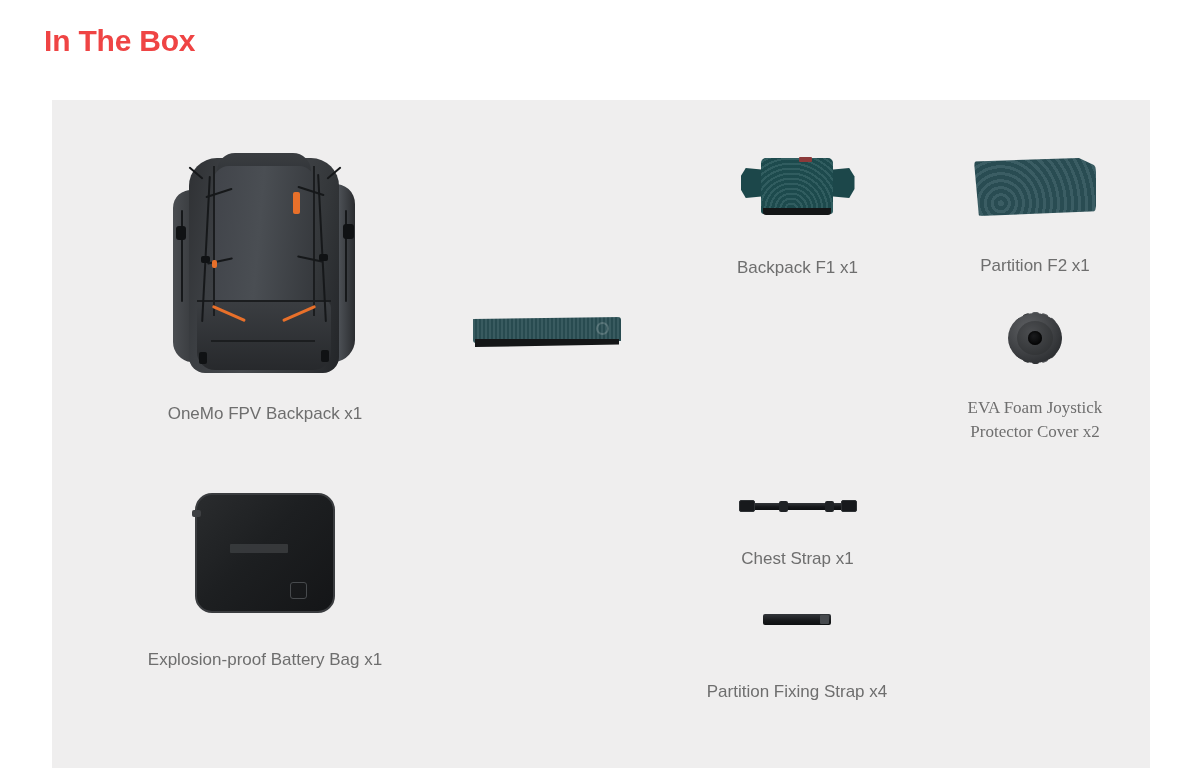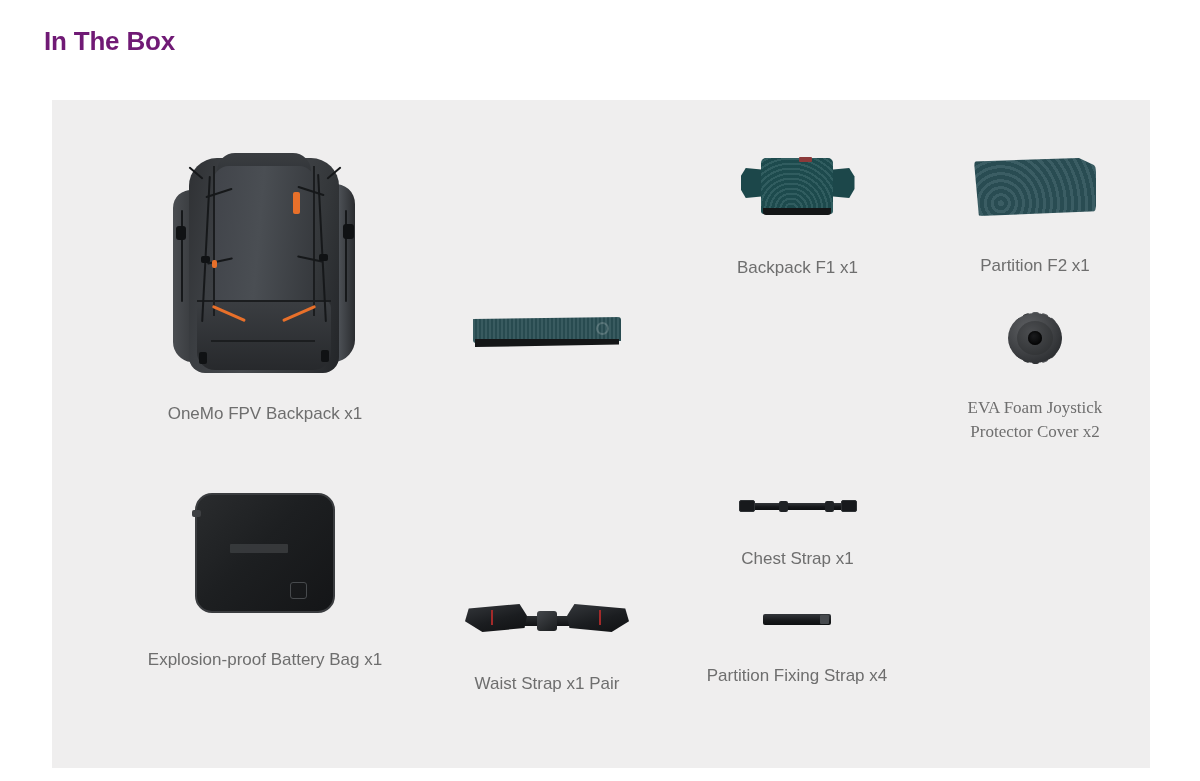--- a/index.html
+++ b/index.html
@@ -15,23 +15,23 @@
     width: 1200px;
     height: 781px;
     background: #ffffff;
   }
 
   
   .page-title {
     position: absolute;
     left: 44px;
     top: 20px;
-    font-size: 26px;
+    font-size: 30px;
     font-weight: bold;
-    color: #701a75;
+    color: #ef4444;
     letter-spacing: -0.2px;
     line-height: 42px;
   }
 
   
   .panel {
     position: absolute;
     left: 52px;
     top: 100px;
     width: 1098px;
@@ -421,34 +421,23 @@
       <div class="item-figure" style="width:118px; height:22px;">
         <div class="strap-band" style="left:12px; top:8px; width:96px; height:7px;"></div>
         <div class="strap-end" style="left:0px; top:5px; width:16px; height:12px;"></div>
         <div class="strap-end" style="left:102px; top:5px; width:16px; height:12px;"></div>
         <div class="strap-slider" style="left:40px; top:6px; width:9px; height:11px;"></div>
         <div class="strap-slider" style="left:86px; top:6px; width:9px; height:11px;"></div>
       </div>
       <div class="item-label" style="margin-top:30px;">Chest Strap x1</div>
     </div>
 
-    <div class="item" style="left:375px; top:500px; width:240px;">
-      <div class="item-figure ws-wrap">
-        <div class="ws-belt"></div>
-        <div class="ws-pad l"></div>
-        <div class="ws-pad r"></div>
-        <div class="ws-red" style="left:26px;"></div>
-        <div class="ws-red" style="left:134px;"></div>
-        <div class="ws-buckle"></div>
-      </div>
-      <div class="item-label" style="margin-top:28px;">Waist Strap x1 Pair</div>
-    </div>
 
     <div class="item" style="left:620px; top:510px; width:250px;">
       <div class="item-figure fs-wrap">
         <div class="fs-body"></div>
         <div class="fs-clip"></div>
       </div>
-      <div class="item-label" style="margin-top:36px;">Partition Fixing Strap x4</div>
+      <div class="item-label" style="margin-top:52px;">Partition Fixing Strap x4</div>
     </div>
 
   </div>
 </div>
 
 </body></html>

